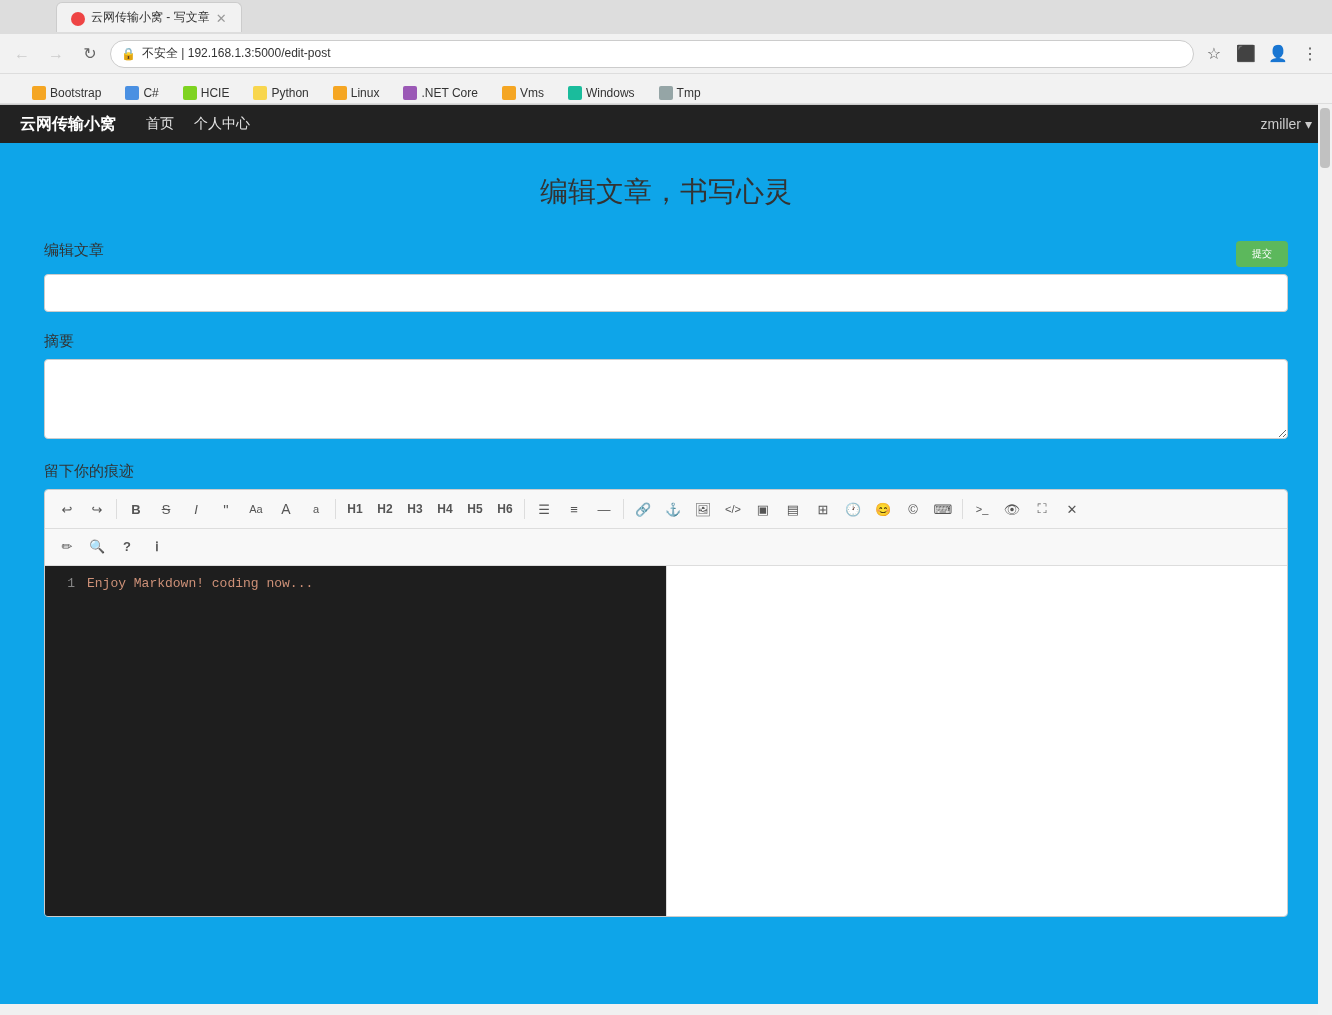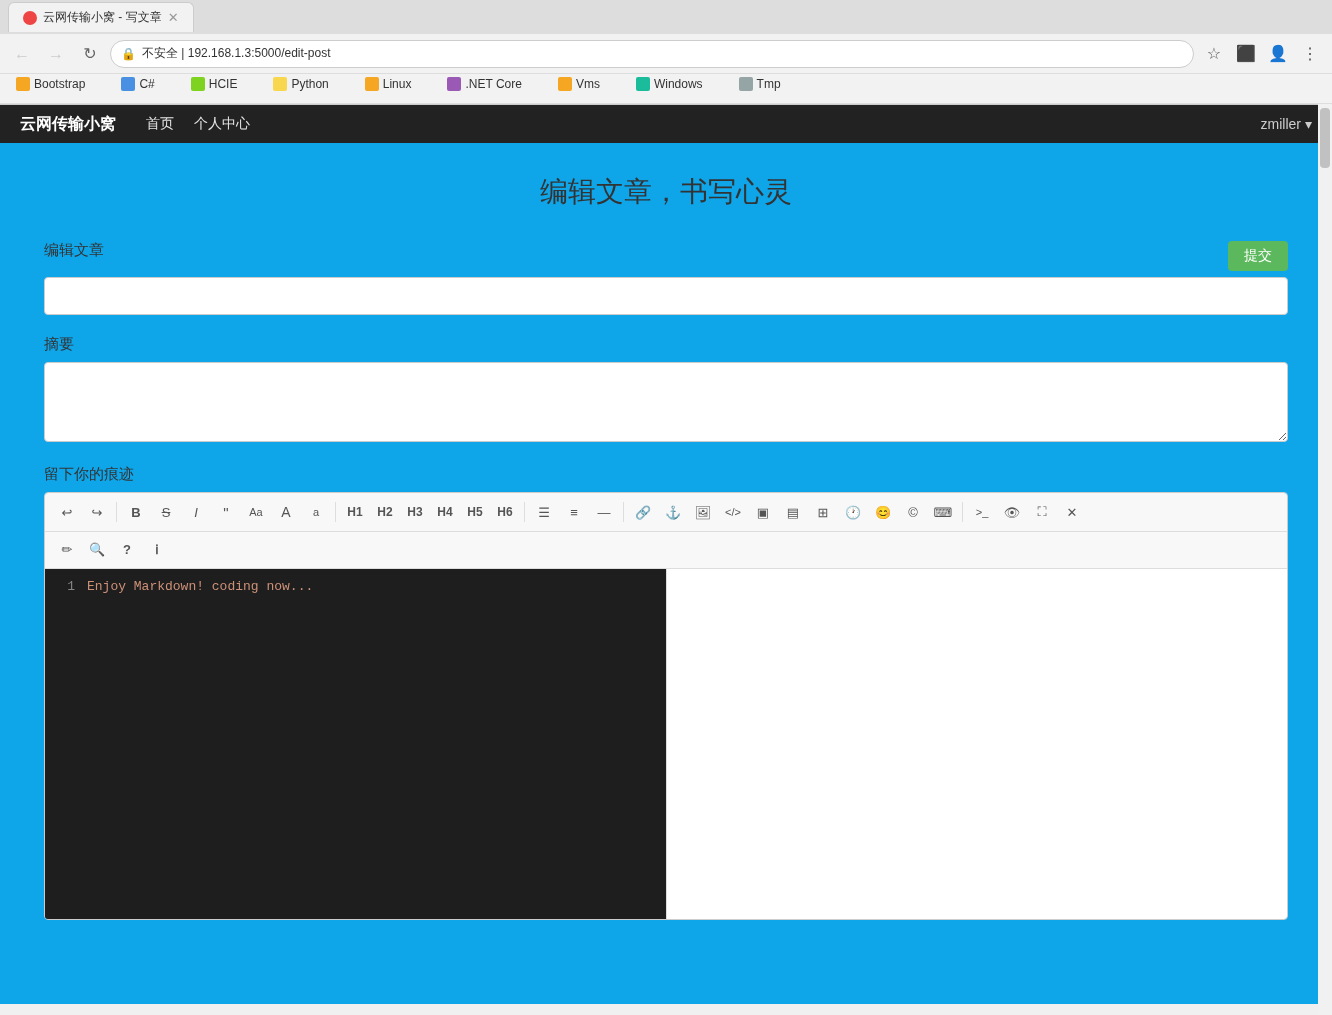--- a/index.html
+++ b/index.html
@@ -18,24 +18,25 @@
       padding: 0 8px;
     }
     .browser-tab {
       background: #f2f2f2;
       border: 1px solid #ccc;
       border-bottom: none;
       border-radius: 6px 6px 0 0;
       padding: 6px 14px;
       font-size: 12px;
       display: flex;
-      align-items: center;
+      align-items: flex-end;
       gap: 6px;
       min-width: 180px;
       color: #333;
+      margin-left: 48px;
     }
     .tab-favicon {
       width: 14px;
       height: 14px;
       background: #e44;
       border-radius: 50%;
       display: inline-block;
     }
     .tab-close {
       margin-left: auto;
@@ -88,24 +89,24 @@
       cursor: pointer;
       display: flex; align-items: center; justify-content: center;
       color: #555;
       font-size: 16px;
     }
 
     
     .bookmarks-bar {
       background: #f2f2f2;
       display: flex;
-      align-items: flex-start;
+      align-items: flex-end;
       height: 30px;
-      padding: 0 8px;
-      gap: 20px;
+      padding: 0 24px;
+      gap: 8px;
       border-bottom: 1px solid #ddd;
     }
     .bookmark-item {
       display: flex; align-items: center; gap: 4px;
       padding: 3px 8px;
       border-radius: 3px;
       cursor: pointer;
       font-size: 12px;
       color: #333;
     }
@@ -193,21 +194,21 @@
       resize: vertical;
       outline: none;
     }
 
     .submit-btn {
       background: #5cb85c;
       color: white;
       border: none;
       border-radius: 4px;
       padding: 6px 16px;
-      font-size: 14px;
+      font-size: 10px;
       cursor: pointer;
       white-space: nowrap;
     }
 
     
     .editor-label {
       font-size: 15px;
       color: #333;
       margin-bottom: 8px;
     }

